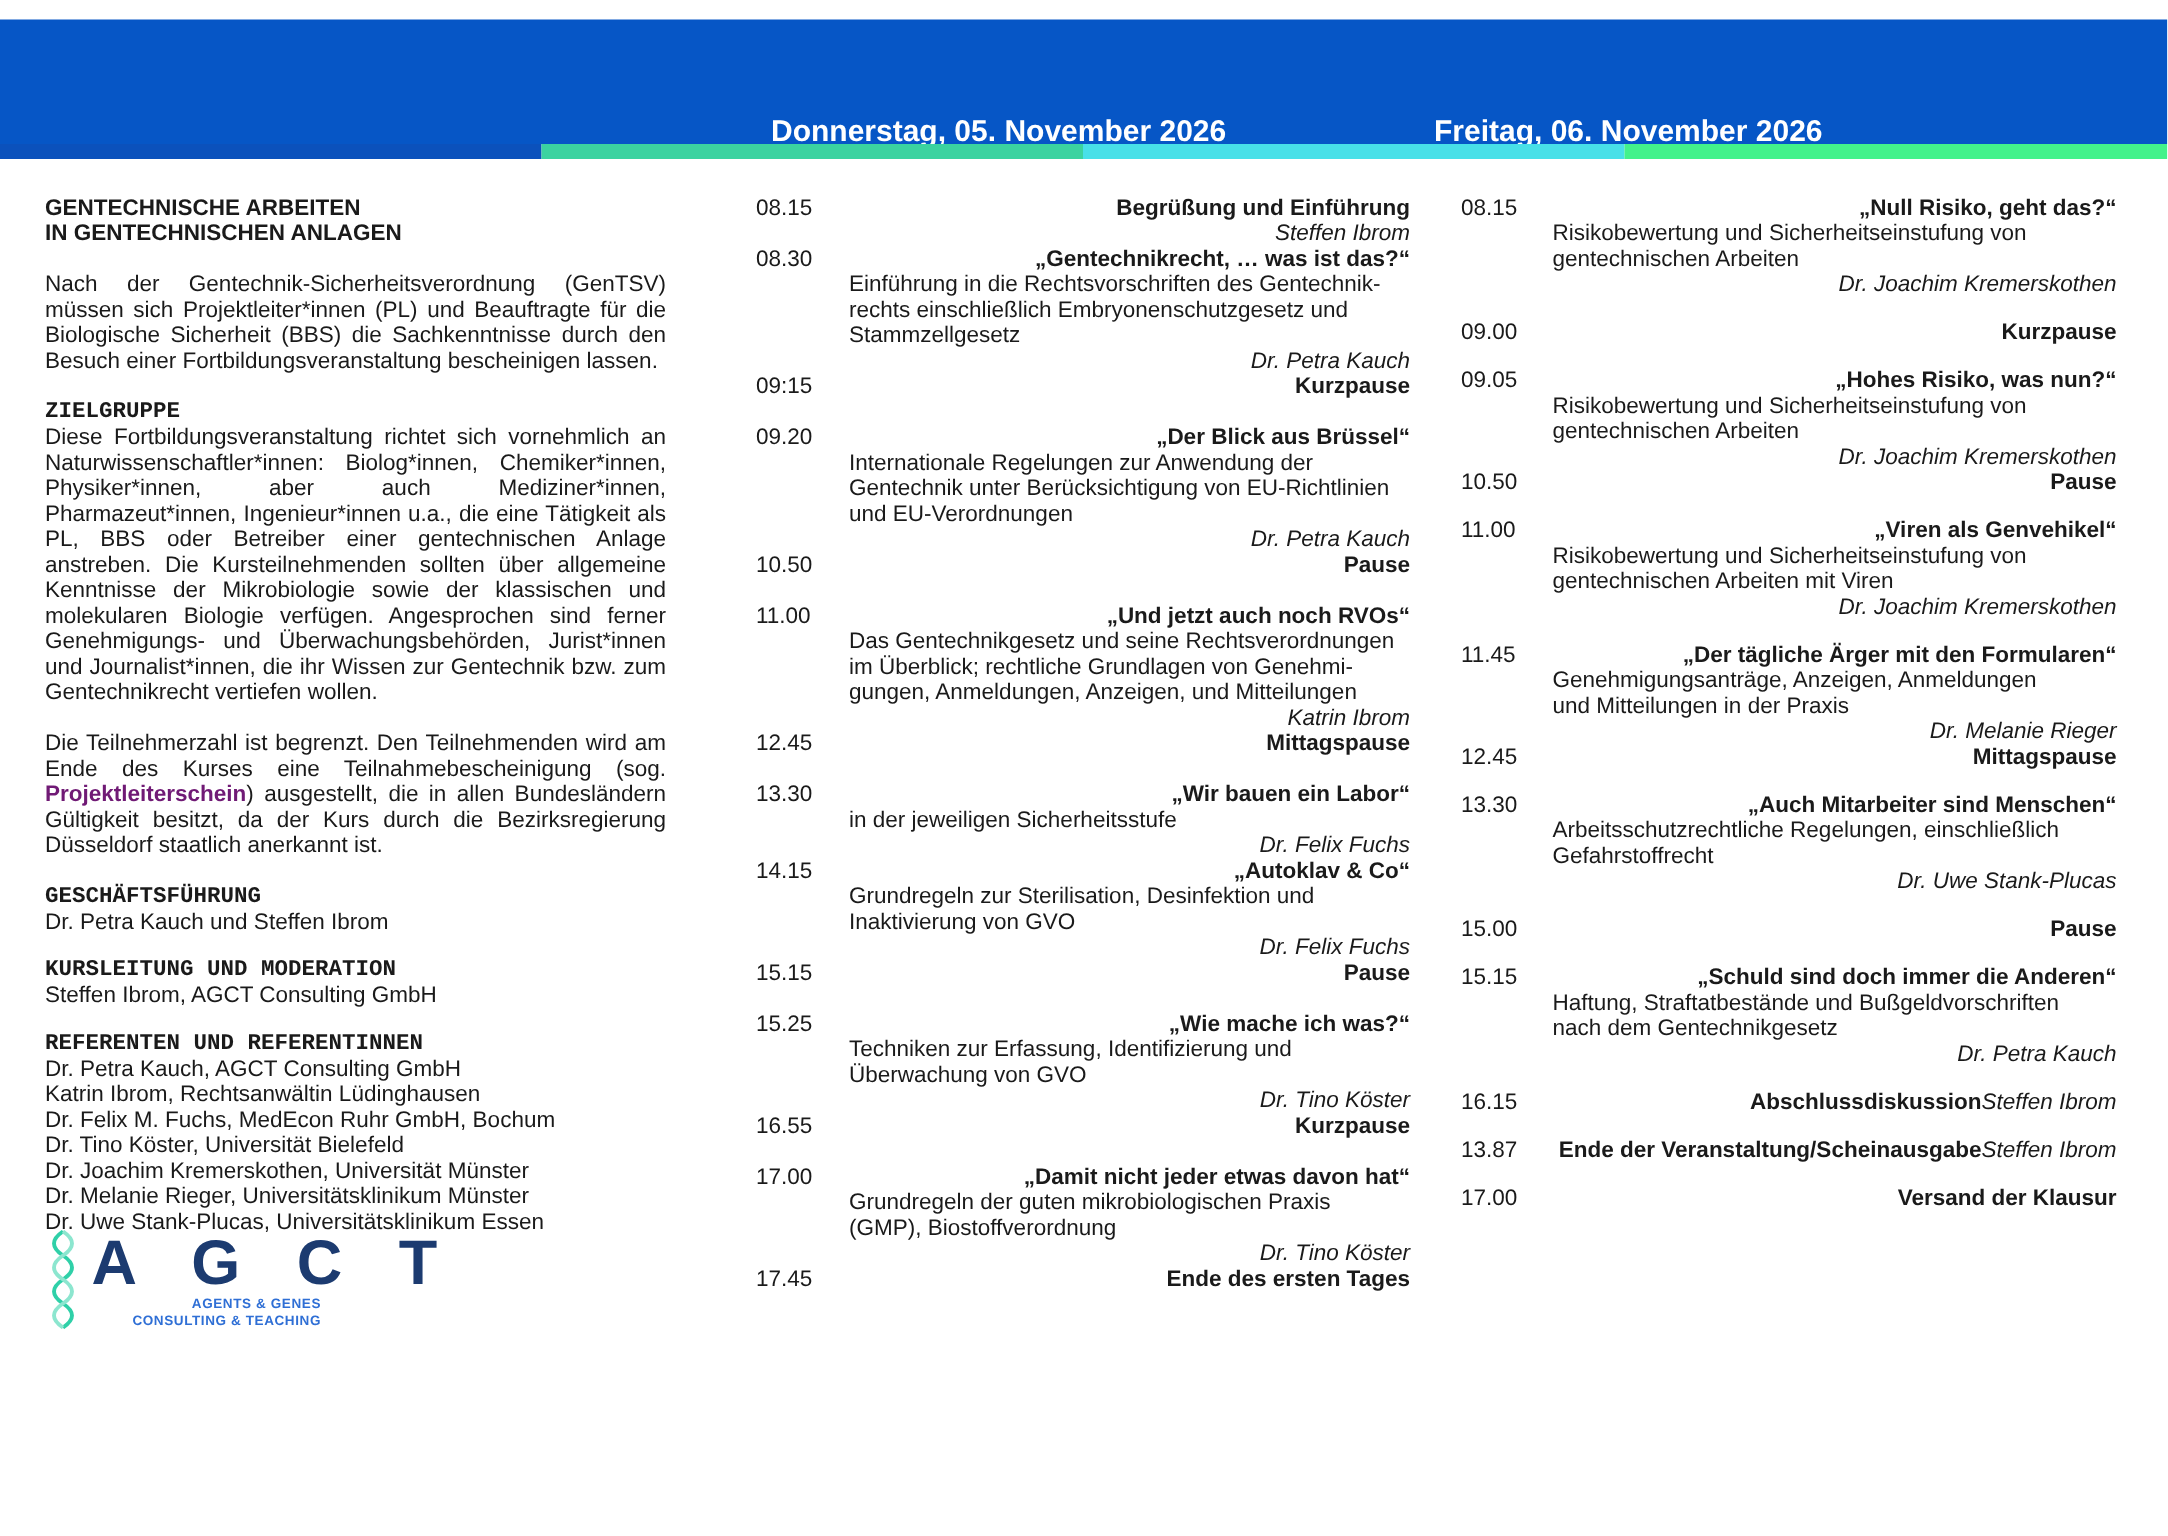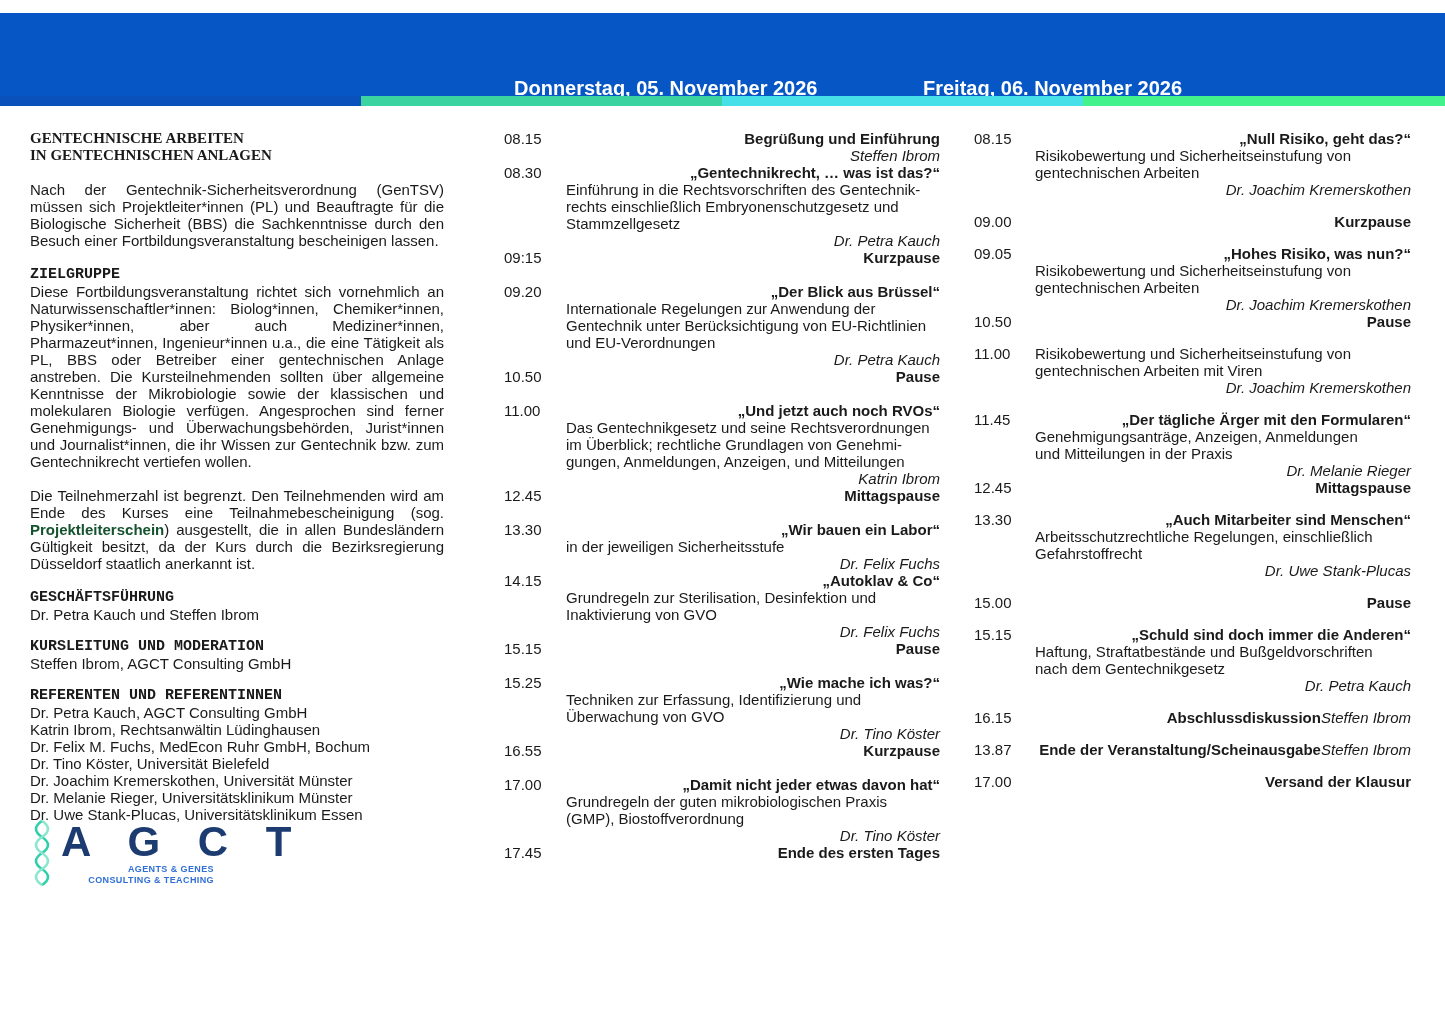--- a/index.html
+++ b/index.html
@@ -11,25 +11,25 @@
   .bottom-bar{position:absolute;left:0;top:926px;width:1445px;height:81px;}
   .strip{position:absolute;left:0;width:1445px;height:10px;display:flex;}
   .strip.top{top:96px;}
   .strip.bottom{top:916px;}
   .strip .seg1{width:361px;height:100%;}
   .strip .seg2{width:361px;height:100%;}
   .strip .seg3{width:361px;height:100%;}
   .strip .seg4{width:362px;height:100%;}
   .date-label{position:absolute;top:64px;color:#ffffff;font-weight:bold;font-size:20px;line-height:22px;white-space:nowrap;}
   .date-label.thu{left:514px;}
-  .date-label.fri{left:923px;}
+  .date-label.fri{left:956px;}
 
   
   .info-col{position:absolute;left:30px;top:130px;width:414px;font-size:15px;line-height:17px;}
-  .info-col .doc-title{font-weight:bold;margin:0 0 17px 0;font-family:Liberation Serif, serif;}
+  .info-col .doc-title{font-weight:bold;margin:0 0 17px 0;}
   .info-col p.para{margin:0 0 17px 0;text-align:justify;}
   .info-col .hd{font-weight:bold;margin:15px 0 0 0;font-family:Liberation Mono, monospace;}
   .info-col .plain{margin:0;}
   .link{font-weight:bold;text-decoration:none;cursor:pointer;}
 
   
   .sched{position:absolute;top:130px;font-size:15px;line-height:17px;}
   .sched.thu{left:504px;width:436px;}
   .sched.fri{left:974px;width:437px;}
   .entry{display:flex;}
@@ -71,21 +71,21 @@
   <div class="info-col">
     <div class="doc-title">
       <div>GENTECHNISCHE ARBEITEN</div>
       <div>IN GENTECHNISCHEN ANLAGEN</div>
     </div>
     <p class="para">Nach der Gentechnik-Sicherheitsverordnung (GenTSV) müssen sich Projektleiter*innen (PL) und Beauftragte für die Biologische Sicherheit (BBS) die Sachkenntnisse durch den Besuch einer Fort­bildungsveranstaltung bescheinigen lassen.</p>
 
     <div class="hd">ZIELGRUPPE</div>
     <p class="para">Diese Fortbildungsveranstaltung richtet sich vornehmlich an Naturwissenschaftler*innen: Biolog*innen, Chemiker*innen, Physiker*innen, aber auch Mediziner*innen, Pharmazeut*innen, Ingenieur*innen u.a., die eine Tätigkeit als PL, BBS oder Betreiber einer gentechnischen Anlage anstreben. Die Kursteilnehmenden sollten über allgemeine Kenntnisse der Mikrobiologie sowie der klassischen und molekularen Biologie verfügen. Angesprochen sind ferner Genehmigungs- und Überwachungsbehörden, Jurist*innen und Journalist*innen, die ihr Wissen zur Gentechnik bzw. zum Gentechnikrecht vertiefen wollen.</p>
 
-    <p class="para"><span>Die Teilnehmerzahl ist begrenzt. Den Teilnehmenden wird am Ende des Kurses eine Teilnahmebescheinigung (sog. </span><a class="link" style="color: #14532d;">Projektleiterschein</a><span>) ausgestellt, die in allen Bundesländern Gültigkeit besitzt, da der Kurs durch die Bezirksregierung Düsseldorf staatlich anerkannt ist.</span></p>
+    <p class="para"><span>Die Teilnehmerzahl ist begrenzt. Den Teilnehmenden wird am Ende des Kurses eine Teilnahmebescheinigung (sog. </span><a class="link" style="color: #701a75;">Projektleiterschein</a><span>) ausgestellt, die in allen Bundesländern Gültigkeit besitzt, da der Kurs durch die Bezirksregierung Düsseldorf staatlich anerkannt ist.</span></p>
 
     <div class="hd" style="margin-top:0;">GESCHÄFTSFÜHRUNG</div>
     <p class="plain">Dr. Petra Kauch und Steffen Ibrom</p>
 
     <div class="hd">KURSLEITUNG UND MODERATION</div>
     <p class="plain">Steffen Ibrom, AGCT Consulting GmbH</p>
 
     <div class="hd">REFERENTEN UND REFERENTINNEN</div>
     <div id="referenten-list">
         <div>Dr. Petra Kauch, AGCT Consulting GmbH</div>
@@ -283,20 +283,23 @@
         <div class="time">10.50</div>
         <div class="body">
           <div class="title-row">
             <span class="title">Pause</span>
           </div>
         </div>
       </div>
       <div class="entry">
         <div class="time">11.00</div>
         <div class="body">
+          <div class="title-row">
+            <span class="title">„Viren als Genvehikel“</span>
+          </div>
           <div class="desc-line">Risikobewertung und Sicherheitseinstufung von</div>
           <div class="desc-line">gentechnischen Arbeiten mit Viren</div>
           <div class="speaker">Dr. Joachim Kremerskothen</div>
         </div>
       </div>
       <div class="entry tight">
         <div class="time">11.45</div>
         <div class="body">
           <div class="title-row">
             <span class="title">„Der tägliche Ärger mit den Formularen“</span>

